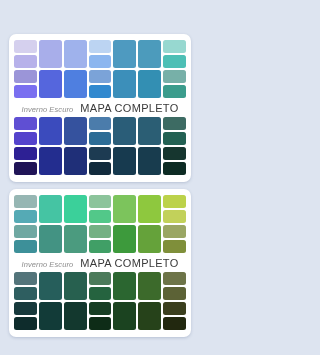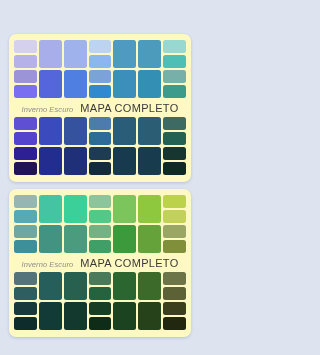--- a/index.html
+++ b/index.html
@@ -19,21 +19,21 @@
     position: relative;
     display: flex;
     flex-direction: column;
     align-items: center;
     gap: 7px;
     padding-top: 34px;
     box-sizing: border-box;
   }
   .palette-card {
     width: 182px;
-    background: #fef9c3;
+    background: #ffffff;
     border-radius: 7px;
     box-shadow: 0 1px 3px rgba(70, 90, 130, 0.25);
     padding: 6px 5px 7px 5px;
     box-sizing: border-box;
     display: flex;
     flex-direction: column;
     gap: 0px;
   }
   .grid {
     display: flex;

